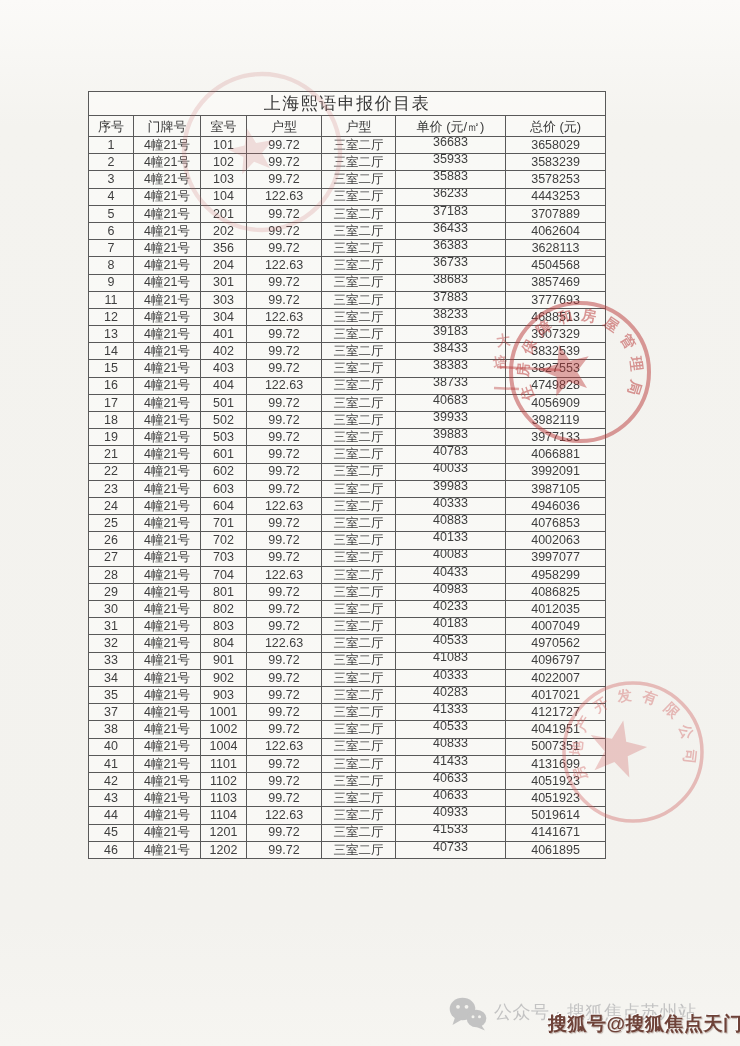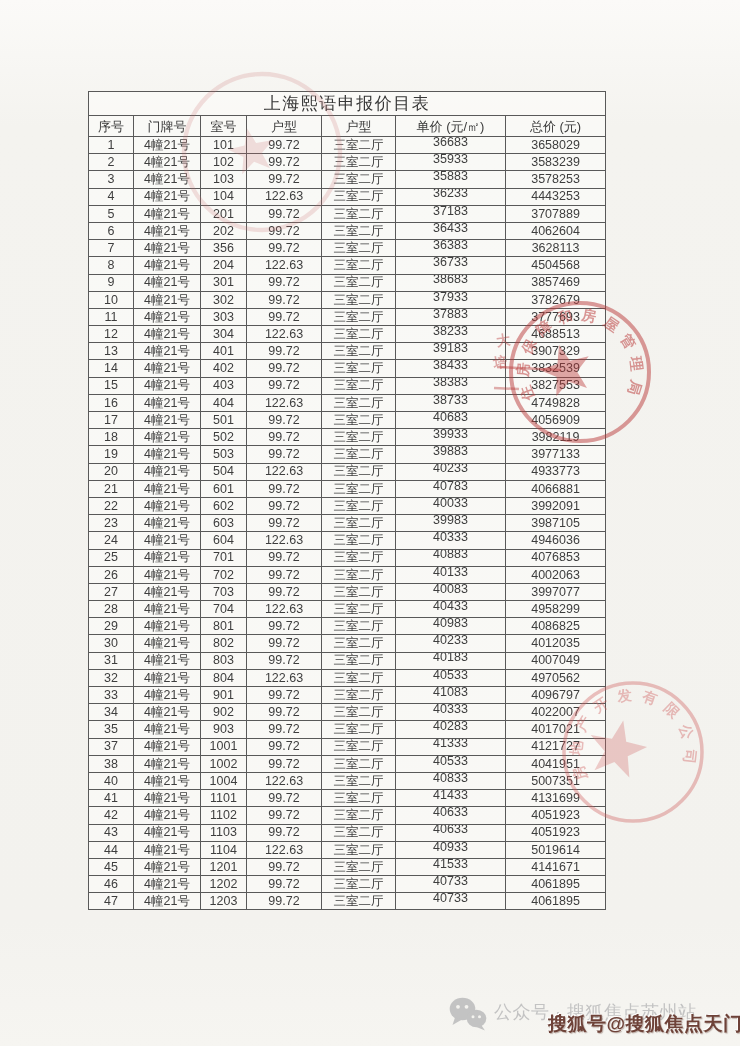--- a/index.html
+++ b/index.html
@@ -134,29 +134,20 @@
         <tr>
           <td>9</td>
           <td>4幢21号</td>
           <td>301</td>
           <td>99.72</td>
           <td>三室二厅</td>
           <td><span class="raise">38683</span></td>
           <td>3857469</td>
         </tr>
         <tr>
-          <td>10</td>
-          <td>4幢21号</td>
-          <td>302</td>
-          <td>99.72</td>
-          <td>三室二厅</td>
-          <td><span class="raise">37933</span></td>
-          <td>3782679</td>
-        </tr>
-        <tr>
           <td>11</td>
           <td>4幢21号</td>
           <td>303</td>
           <td>99.72</td>
           <td>三室二厅</td>
           <td><span class="raise">37883</span></td>
           <td>3777693</td>
         </tr>
         <tr>
           <td>12</td>
@@ -224,29 +215,20 @@
         <tr>
           <td>19</td>
           <td>4幢21号</td>
           <td>503</td>
           <td>99.72</td>
           <td>三室二厅</td>
           <td><span class="raise">39883</span></td>
           <td>3977133</td>
         </tr>
         <tr>
-          <td>20</td>
-          <td>4幢21号</td>
-          <td>504</td>
-          <td>122.63</td>
-          <td>三室二厅</td>
-          <td><span class="raise">40233</span></td>
-          <td>4933773</td>
-        </tr>
-        <tr>
           <td>21</td>
           <td>4幢21号</td>
           <td>601</td>
           <td>99.72</td>
           <td>三室二厅</td>
           <td><span class="raise">40783</span></td>
           <td>4066881</td>
         </tr>
         <tr>
           <td>22</td>
@@ -443,29 +425,20 @@
           <td>1201</td>
           <td>99.72</td>
           <td>三室二厅</td>
           <td><span class="raise">41533</span></td>
           <td>4141671</td>
         </tr>
         <tr>
           <td>46</td>
           <td>4幢21号</td>
           <td>1202</td>
-          <td>99.72</td>
-          <td>三室二厅</td>
-          <td><span class="raise">40733</span></td>
-          <td>4061895</td>
-        </tr>
-        <tr>
-          <td>47</td>
-          <td>4幢21号</td>
-          <td>1203</td>
           <td>99.72</td>
           <td>三室二厅</td>
           <td><span class="raise">40733</span></td>
           <td>4061895</td>
         </tr>
       </tbody>
   </table>
 
   <svg class="stamps" width="740" height="1046" viewBox="0 0 740 1046">
     <defs>

